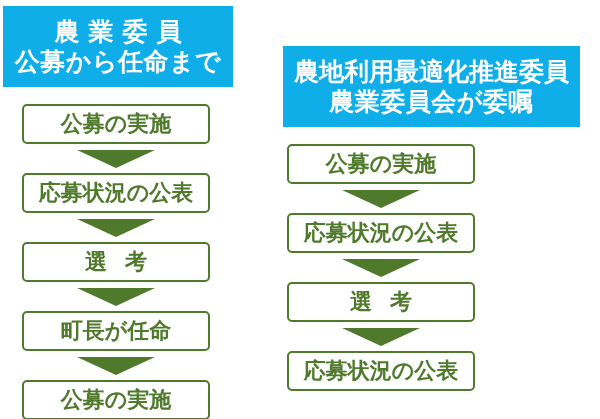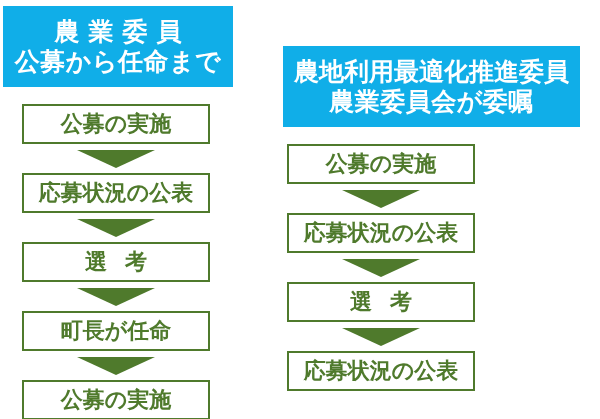--- a/index.html
+++ b/index.html
@@ -89,21 +89,21 @@
     align-items: center;
   }
   .column.left .chain  { left: 22px;  width: 188px; }
   .column.right .chain { left: 17px;  width: 188px; } 
 
   .step-box {
     width: 188px;
     height: 40px;
     box-sizing: border-box;
     border: 2.5px solid #4F7A2C;
-    border-radius: 0;
+    border-radius: 5px;
     background: #ffffff;
     display: flex;
     align-items: center;
     justify-content: center;
     color: #4F7A2C;
     font-size: 22px;
     font-weight: bold;
     line-height: 1;
     white-space: nowrap;
   }

